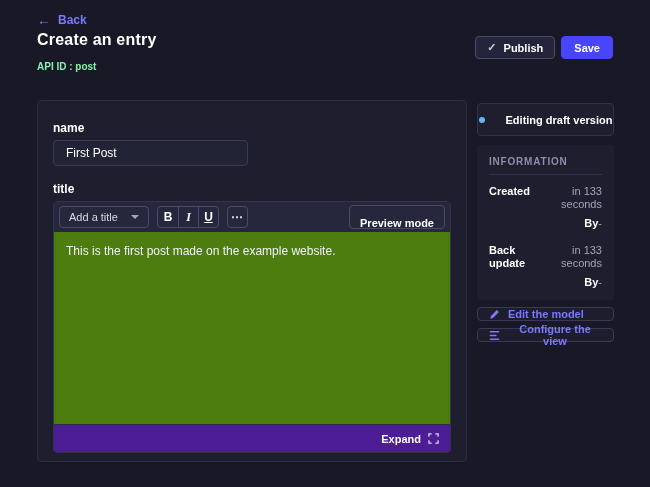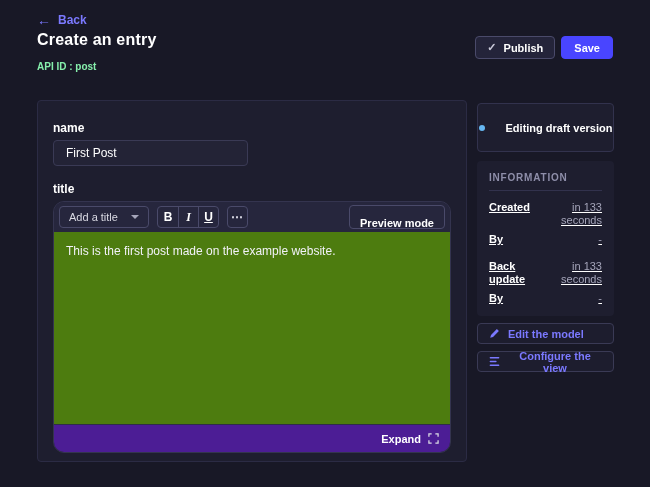--- a/index.html
+++ b/index.html
@@ -29,21 +29,21 @@
   .btn-save { background:#4945ff; border:1px solid #4945ff; color:#ffffff; padding:0 12px; }
 
   
   .main-card { left:37px; top:100px; width:430px; height:362px;
     background:#1e1e2f; border:1px solid #2b2b44; border-radius:4px; padding:20px 15px 0; }
   .field-label { display:block; font-size:12px; font-weight:600; color:#ffffff; margin-bottom:5px; }
   .text-input { width:195px; height:26px; background:#232336; border:1px solid #3a3a55;
     border-radius:4px; display:flex; align-items:center; padding:0 12px;
     font-size:12px; color:#ffffff; margin-bottom:16px; cursor:text; }
 
-  .editor { width:398px; height:252px; border:1px solid #34344f; border-radius:11px;
+  .editor { width:398px; height:252px; border:1px solid #34344f; border-radius:4px;
     background:#232336; display:flex; flex-direction:column; overflow:hidden; }
   .editor-toolbar { height:30px; flex:0 0 30px; display:flex; align-items:center;
     gap:8px; padding:0 5px; background:#26263d; }
   .title-select { width:90px; height:22px; border:1px solid #4a4a6a; border-radius:4px;
     display:flex; align-items:center; justify-content:space-between; padding:0 9px;
     color:#d9d9e3; font-size:11px; cursor:pointer; background:transparent; }
   .chevron-down { width:0; height:0; border-left:4px solid transparent;
     border-right:4px solid transparent; border-top:4px solid #a5a5ba; }
   .biu-group { display:flex; height:22px; border:1px solid #4a4a6a; border-radius:4px; overflow:hidden; }
   .biu-btn { width:20px; height:100%; display:flex; align-items:center; justify-content:center;
@@ -58,36 +58,36 @@
   .preview-btn { margin-left:auto; height:22px; border:1px solid #4a4a6a; border-radius:4px;
     background:transparent; color:#ffffff; font-size:11px; font-weight:600; padding:11px 10px; cursor:pointer; }
   .editor-content { flex:1; padding:11px 12px; font-size:12px; color:#f2f2f8;
     line-height:1.45; cursor:text; background:#4d7c0f; }
   .editor-footer { height:28px; flex:0 0 28px; background:#4c1d95; border-top:1px solid #2e2e48;
     display:flex; align-items:center; justify-content:flex-end; gap:7px; padding:0 11px; }
   .expand-label { color:#ffffff; font-size:11px; font-weight:600; cursor:pointer; }
 
   
   .sidebar { left:477px; top:103px; width:137px; display:flex; flex-direction:column; }
-  .status-box { height:49px; background:#1e1e2f; border:1px solid #32324d; border-radius:4px;
+  .status-box { height:33px; background:#1e1e2f; border:1px solid #32324d; border-radius:4px;
     display:flex; align-items:center; justify-content:center; gap:21px; cursor:default; }
   .status-dot { width:6px; height:6px; border-radius:50%; background:#66b7f1; }
   .status-text { font-size:11px; font-weight:700; color:#ffffff; }
 
   .info-panel { margin-top:9px; background:#1e1e2f; border-radius:4px; padding:11px 12px 11px; }
   .info-title { font-size:10px; font-weight:700; color:#8e8ea9; letter-spacing:.8px; }
   .info-divider { border:none; border-top:1px solid #32324d; margin:7px 0 10px; }
-  .info-row { display:flex; justify-content:space-between; align-items:baseline;
-    font-size:11px; line-height:13px;text-decoration:underline; }
+  .info-row { display:flex; justify-content:flex-end; align-items:baseline;
+    font-size:11px; line-height:13px; }
   .info-row + .info-row { margin-top:6px; }
   .info-row.group-gap { margin-top:14px; }
   .info-label { color:#ffffff; font-weight:700; }
   .info-value { color:#a5a5ba; text-align:right; }
 
-  .side-btn { margin-top:7px; height:21px; background:#1d1d2e; border:1px solid #3a3a55;
+  .side-btn { margin-top:7px; height:14px; background:#1d1d2e; border:1px solid #3a3a55;
     border-radius:4px; display:flex; align-items:center; gap:8px; padding:0 11px;
     color:#7b79ff; font-size:11px; font-weight:700; cursor:pointer; }
   .side-btn svg { flex:0 0 auto; }
 </style>
 </head>
 <body>
 
 <a class="abs back-link">
   <span class="back-arrow">←</span>
   <span>Back</span>

